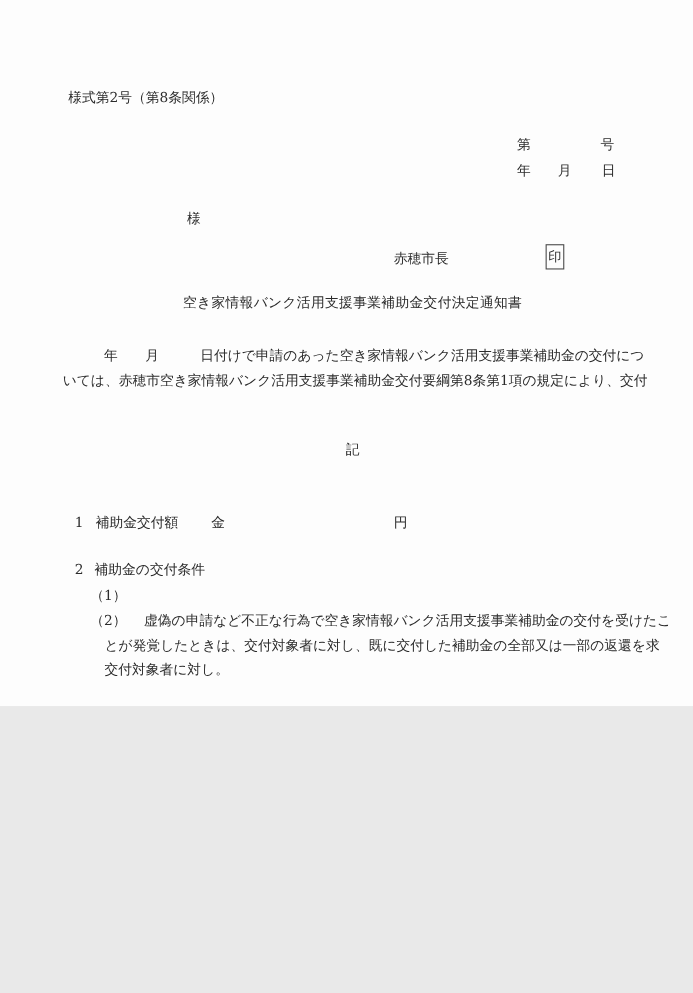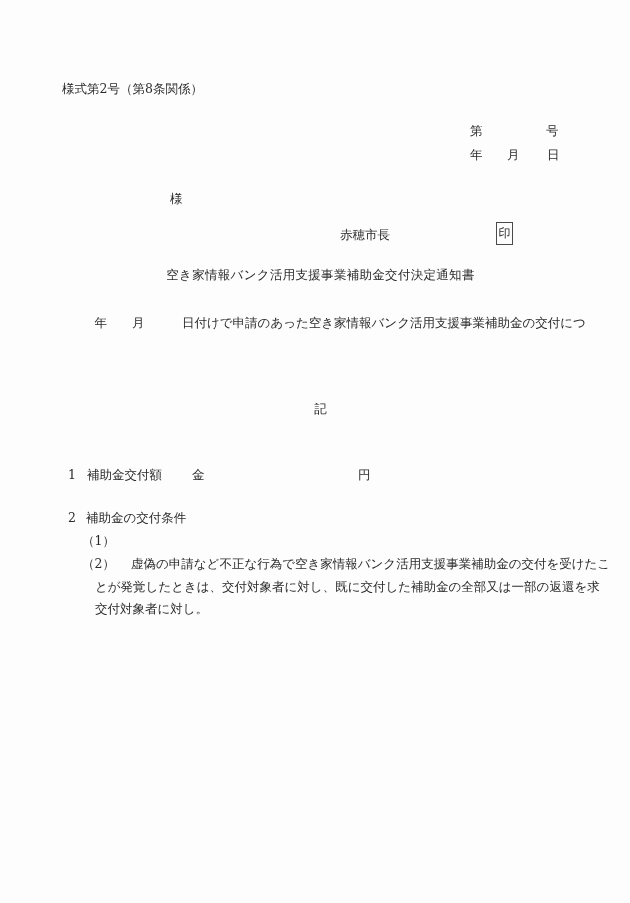--- a/index.html
+++ b/index.html
@@ -3,21 +3,21 @@
 <meta charset="utf-8">
 <style>
   * { margin: 0; padding: 0; box-sizing: border-box; }
   html, body {
     font-family: "DejaVu Serif", "Liberation Serif", serif;
     background: #e9e9e9;
   }
   .page {
     position: relative;
     width: 630px;
-    height: 903px;
+    height: 642px;
     margin: 0 auto;
     background: #fdfdfd;
     color: #2b2b2b;
     font-size: 12.5px;
     line-height: 17px;
     overflow: hidden;
   }
   .t {
     position: absolute;
     white-space: pre;
@@ -55,29 +55,30 @@
 
   <span class="t" style="left:470px; top:122px">第</span>
   <span class="t" style="left:546px; top:122px">号</span>
 
   <span class="t" style="left:470px; top:146px">年</span>
   <span class="t" style="left:507px; top:146px">月</span>
   <span class="t" style="left:547px; top:146px">日</span>
 
   <div class="t" style="left:170px; top:190px">様</div>
 
-  <div class="t" style="left:340px; top:226px">赤穂市長</div>
+  <div class="t" style="left:358px; top:226px">赤穂市長</div>
 
   <div class="seal-box">
     <span>印</span>
   </div>
 
   <div class="center title-line" style="top:266px">空き家情報バンク活用支援事業補助金交付決定通知書</div>
 
   <div class="t" style="left:57px; top:314px">　　　年　　月　　　日付けで申請のあった空き家情報バンク活用支援事業補助金の交付につ</div>
+  <div class="t" style="left:57px; top:337px">いては、赤穂市空き家情報バンク活用支援事業補助金交付要綱第8条第1項の規定により、交付</div>
 
   <div class="center" style="top:400px">記</div>
 
   <span class="t" style="left:68px; top:466px">1</span>
   <span class="t" style="left:87px; top:466px">補助金交付額</span>
   <span class="t" style="left:192px; top:466px">金</span>
   <span class="t" style="left:358px; top:466px">円</span>
 
   <span class="t" style="left:68px; top:509px">2</span>
   <span class="t" style="left:86px; top:509px">補助金の交付条件</span>

